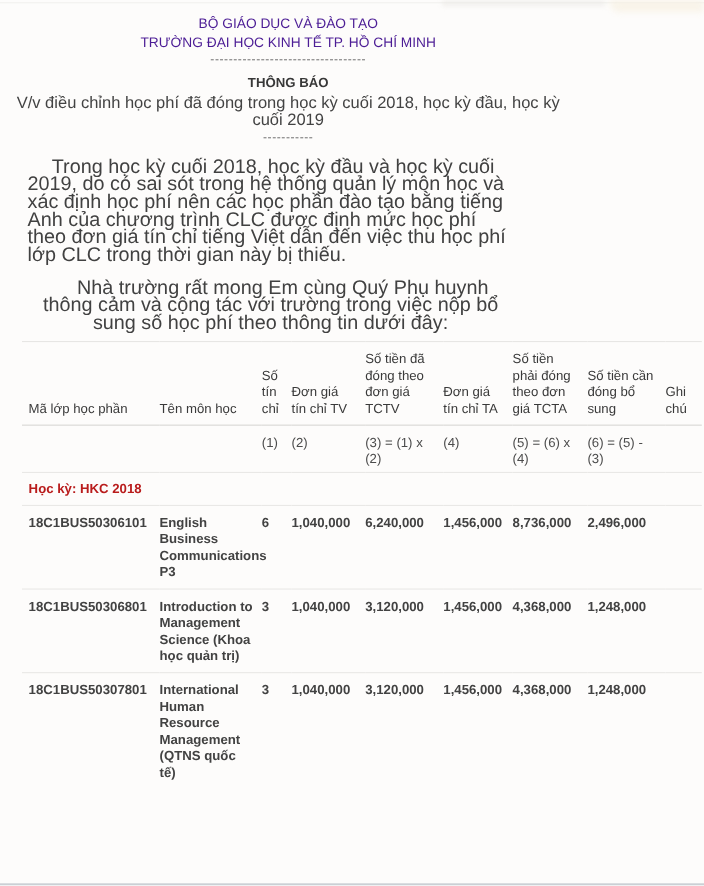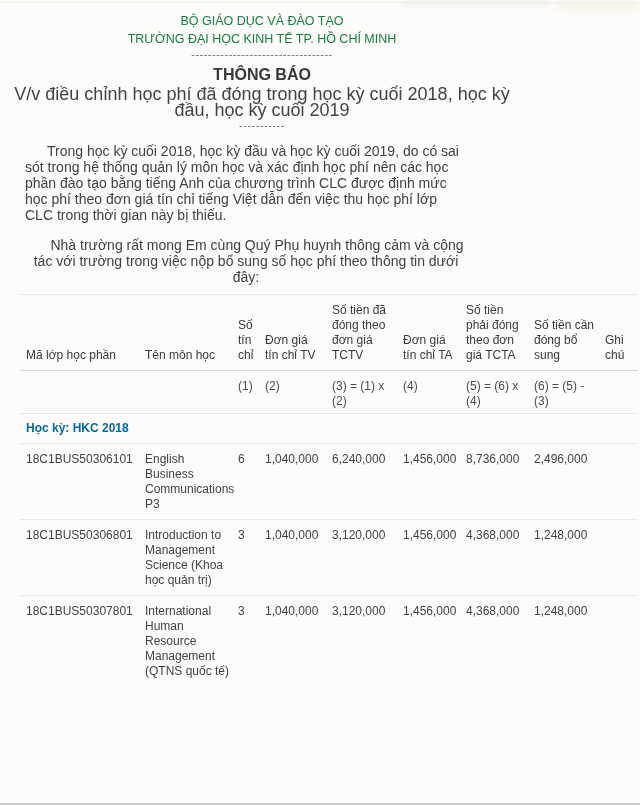--- a/index.html
+++ b/index.html
@@ -14,56 +14,56 @@
   
   .smudge-top-right{position:absolute;top:0;right:0;width:86px;height:11px;
     background:#f6eedd;opacity:.6;filter:blur(3px);border-radius:0 0 0 10px;}
   .smudge-top-center{position:absolute;top:0;left:402px;width:148px;height:6px;
     background:#e9e7e3;opacity:.5;filter:blur(2px);}
   .top-hairline{position:absolute;top:2px;left:0;width:100%;height:1px;background:#f2f1ee;}
   .bottom-edge{position:absolute;bottom:0;left:0;width:100%;height:2px;background:#cbd0d5;}
 
   .doc{padding-top:12px;}
   .head{width:524px;text-align:center;}
-  .org-line{font-size:12.5px;line-height:18px;color:#15803d;}
+  .org-line{font-size:12.5px;line-height:18px;color:#4c1d95;}
   .dashes{font-size:11px;line-height:12px;color:#6b6b6b;letter-spacing:.5px;}
-  .title{font-size:16px;line-height:20px;font-weight:bold;color:#383838;margin-top:5px;}
-  .subject{font-size:18px;line-height:16px;color:#434343;margin-top:1px;}
+  .title{font-size:12px;line-height:20px;font-weight:bold;color:#383838;margin-top:5px;}
+  .subject{font-size:15px;line-height:16px;color:#434343;margin-top:1px;}
   .dashes-short{margin-top:1px;}
 
   .salutation{margin:7px 0 0 47px;font-size:12.4px;line-height:17px;color:#414141;}
   .salutation b{color:#353535;}
   .redact{display:inline-block;height:14px;border-radius:2px;vertical-align:-3px;
     filter:blur(.7px);
     background:linear-gradient(100deg,#b3b1ac 0%,#8e8c87 26%,#c1bfba 48%,#94928d 72%,#b6b4af 100%);}
   .redact-name{width:122px;margin:0 4px 0 3px;}
   .redact-id{width:62px;margin:0 2px 0 2px;}
 
-  .para{margin:12px 0 0 25px;width:442px;font-size:14px;line-height:16px;
+  .para{margin:12px 0 0 25px;width:442px;font-size:18px;line-height:16px;
     text-indent:22px;color:#414141;}
   .para.second{margin-top:14px;text-align:center;}
 
   table.fees{
     margin:9px 2px 0 20px;width:618px;
     border-collapse:collapse;table-layout:fixed;
     font-size:12px;line-height:15px;color:#424242;
   }
   col.c-code{width:125px;} col.c-name{width:93px;} col.c-cred{width:27px;}
   col.c-ugtv{width:67px;}  col.c-ttv{width:71px;}  col.c-ugta{width:63px;}
   col.c-tta{width:68px;}   col.c-extra{width:71px;} col.c-note{width:33px;}
   .fees th{
     font-weight:normal;color:#3a3a3a;text-align:left;vertical-align:bottom;
     padding:8px 8px 7px 0;border-top:1px solid #e7e6e4;border-bottom:1px solid #d8d7d5;
   }
   .fees th:first-child{padding-left:6px;}
   .fees td{vertical-align:top;text-align:left;padding:8px 8px 7px 0;}
   .fees tr.formula-row td{padding:8px 8px 4px 0;color:#4c4c4c;border-bottom:1px solid #e9e8e6;}
-  .fees tr.section-row td{font-weight:bold;color:#0369a1;padding:7px 8px 7px 6px;
+  .fees tr.section-row td{font-weight:bold;color:#b91c1c;padding:7px 8px 7px 6px;
     border-bottom:1px solid #e9e8e6;}
-  .fees tr.data-row td{padding:8px 8px 7px 0;border-bottom:1px solid #e9e8e6;}
+  .fees tr.data-row td{padding:8px 8px 7px 0;border-bottom:1px solid #e9e8e6;font-weight:bold;}
   .fees tr.data-row td:first-child{padding-left:6px;}
   .fees tr.data-row:last-child td{border-bottom:none;}
 </style>
 </head>
 <body>
 
 <div class="page">
   <div class="top-hairline"></div>
   <div class="smudge-top-center"></div>
   <div class="smudge-top-right"></div>

